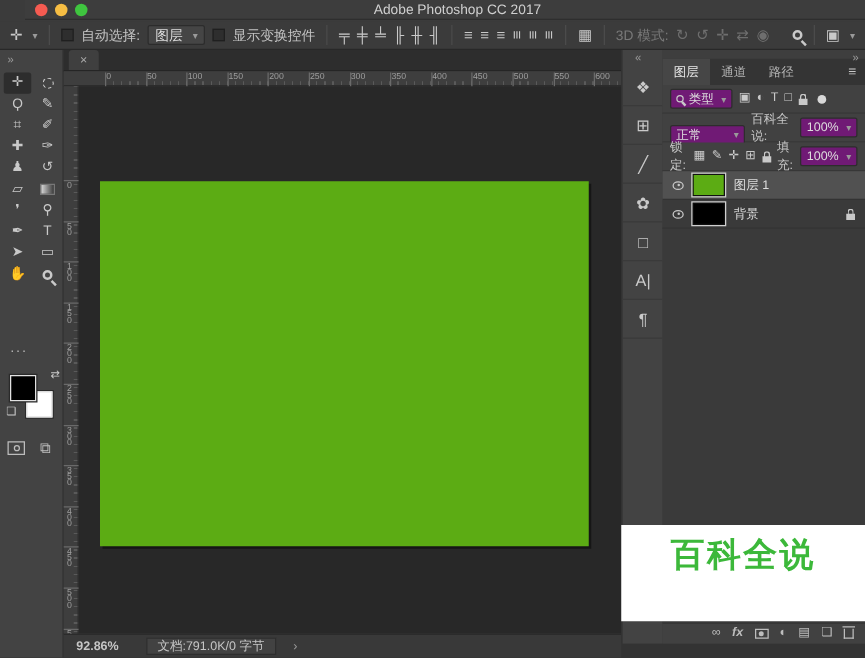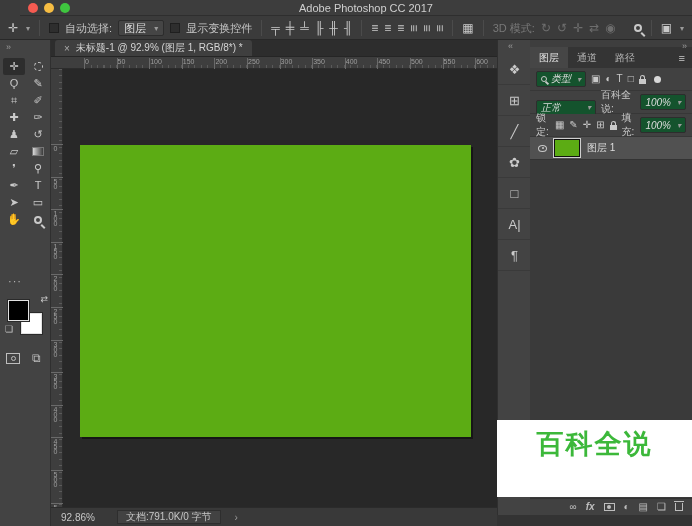--- a/index.html
+++ b/index.html
@@ -72,43 +72,43 @@
     background-image:repeating-linear-gradient(180deg,#5a5a5a 0 1px,transparent 1px 6.5px);
     background-size:4px 100%; background-position:8px 0; background-repeat:no-repeat; }
   .vlbl { position:absolute; left:1px; font-size:7px; color:#9e9e9e; writing-mode:vertical-rl;
     text-orientation:upright; letter-spacing:-2px; }
   .vlbl::before { content:''; position:absolute; left:-1px; top:-1px; width:12px; height:1px; background:#6a6a6a; }
   .canvas { position:absolute; left:63px; top:69px; width:434px; height:438px; background:#282828; overflow:hidden; }
   .artboard { position:absolute; left:17px; top:76px; width:391px; height:292px;
     box-shadow:2px 2px 0 rgba(0,0,0,.45); }
   .statusbar { position:absolute; left:51px; top:507px; width:446px; height:19px; background:#393939;
     border-top:1px solid #2b2b2b; display:flex; align-items:center; font-size:10px; color:#c6c6c6; }
-  .zoomfield { margin-left:10px; }
+  .zoomfield { margin-left:10px;font-weight:bold; }
   .docinfo { margin-left:22px; background:#424242; border:1px solid #2e2e2e; padding:0 8px; height:14px;
     display:flex; align-items:center; }
   .sb-chev { margin-left:14px; color:#9a9a9a; }
 
   
   .dockstrip { position:absolute; left:497px; top:40px; width:33px; height:475px; background:#434343;
     border-left:1px solid #2f2f2f; }
   .dockstrip .dbl-chev { position:absolute; left:10px; top:1px; }
   .strip-icons { position:absolute; top:14px; left:0; width:33px; display:flex; flex-direction:column; }
   .strip-ic { height:31px; display:flex; align-items:center; justify-content:center; color:#cacaca;
     font-size:13px; border-bottom:1px solid #3a3a3a; }
   .panelcol { position:absolute; left:530px; top:40px; width:162px; height:475px; background:#3e3e3e;
     display:flex; flex-direction:column; font-size:10px; color:#c9c9c9; }
   .panel-chev-r { position:absolute; right:6px; top:1px; }
   .ptabs { height:21px; margin-top:7px; background:#343434; display:flex; align-items:stretch; flex:none; }
   .ptab { padding:0 9px; display:flex; align-items:center; color:#b5b5b5; }
   .ptab.active { background:#464646; color:#e8e8e8; }
   .pmenu { margin-left:auto; margin-right:7px; align-self:center; color:#c9c9c9; font-size:11px; }
   .prow { height:23px; display:flex; align-items:center; padding:0 6px; gap:5px; flex:none;
     border-bottom:1px solid #373737; background:#414141; }
-  .fsel { background:#14532d; border:1px solid #2d2d2d; border-radius:2px; height:16px;
-    display:flex; align-items:center; gap:4px; padding:0 4px; color:#ddd;font-style:italic; }
+  .fsel { background:#701a75; border:1px solid #2d2d2d; border-radius:2px; height:16px;
+    display:flex; align-items:center; gap:4px; padding:0 4px; color:#ddd; }
   .fic { font-size:10px; color:#c9c9c9; line-height:1; }
   .fdot { width:7px; height:7px; border-radius:50%; background:#d8d8d8; margin-left:3px; }
   .mag.s { width:6px; height:6px; border-width:1.5px; } .mag.s::after{ left:4px; top:4px; height:4px;}
   .lockic { width:7px; height:5px; background:#c9c9c9; position:relative; margin-top:4px; flex:none;}
   .lockic::before { content:''; position:absolute; top:-4px; left:1px; width:3px; height:4px;
     border:1px solid #c9c9c9; border-bottom:none; border-radius:3px 3px 0 0; }
   .layerlist { flex:none; background:#3a3a3a; }
   .lrow { height:23px; display:flex; align-items:center; gap:7px; padding:0 8px; border-bottom:1px solid #333; }
   .lrow.selected { background:#515151; }
   .eye { width:9px; height:7px; border:1px solid #c9c9c9; border-radius:50%; position:relative; flex:none; }
@@ -263,21 +263,20 @@
     <span class="qmask">
         <i></i>
       </span>
     <span class="scrmode">⧉</span>
   </div>
 </div>
 
 <div class="tabstrip">
   <div class="doctab">
     <span class="x">×</span>
-    <span>未标题-1 @ 92.9% (图层 1, RGB/8*) *</span>
   </div>
 </div>
 <div class="hruler">
     <span class="hlbl" style="left: 33px;">0</span>
     <span class="hlbl" style="left: 65.6px;">50</span>
     <span class="hlbl" style="left: 98.2px;">100</span>
     <span class="hlbl" style="left: 130.8px;">150</span>
     <span class="hlbl" style="left: 163.4px;">200</span>
     <span class="hlbl" style="left: 196px;">250</span>
     <span class="hlbl" style="left: 228.6px;">300</span>
@@ -368,20 +367,26 @@
       <span>100%</span>
       <span class="chev">▾</span>
     </span>
   </div>
   <div class="layerlist">
     <div class="lrow selected">
       <span class="eye"></span>
       <span class="lthumb" style="background: rgb(92, 172, 20);"></span>
       <span class="lname">图层 1</span>
     </div>
+    <div class="lrow">
+      <span class="eye"></span>
+      <span class="lthumb" style="background: rgb(0, 0, 0);"></span>
+      <span class="lname">背景</span>
+      <span class="lockic"></span>
+    </div>
   </div>
   <div class="pfill"></div>
   <div class="pfooter">
     <span class="ft-ic">∞</span>
     <span class="ft-ic fx">fx</span>
     <span class="maskic">
         <i></i>
       </span>
     <span class="ft-ic">◐</span>
     <span class="ft-ic">▤</span>

